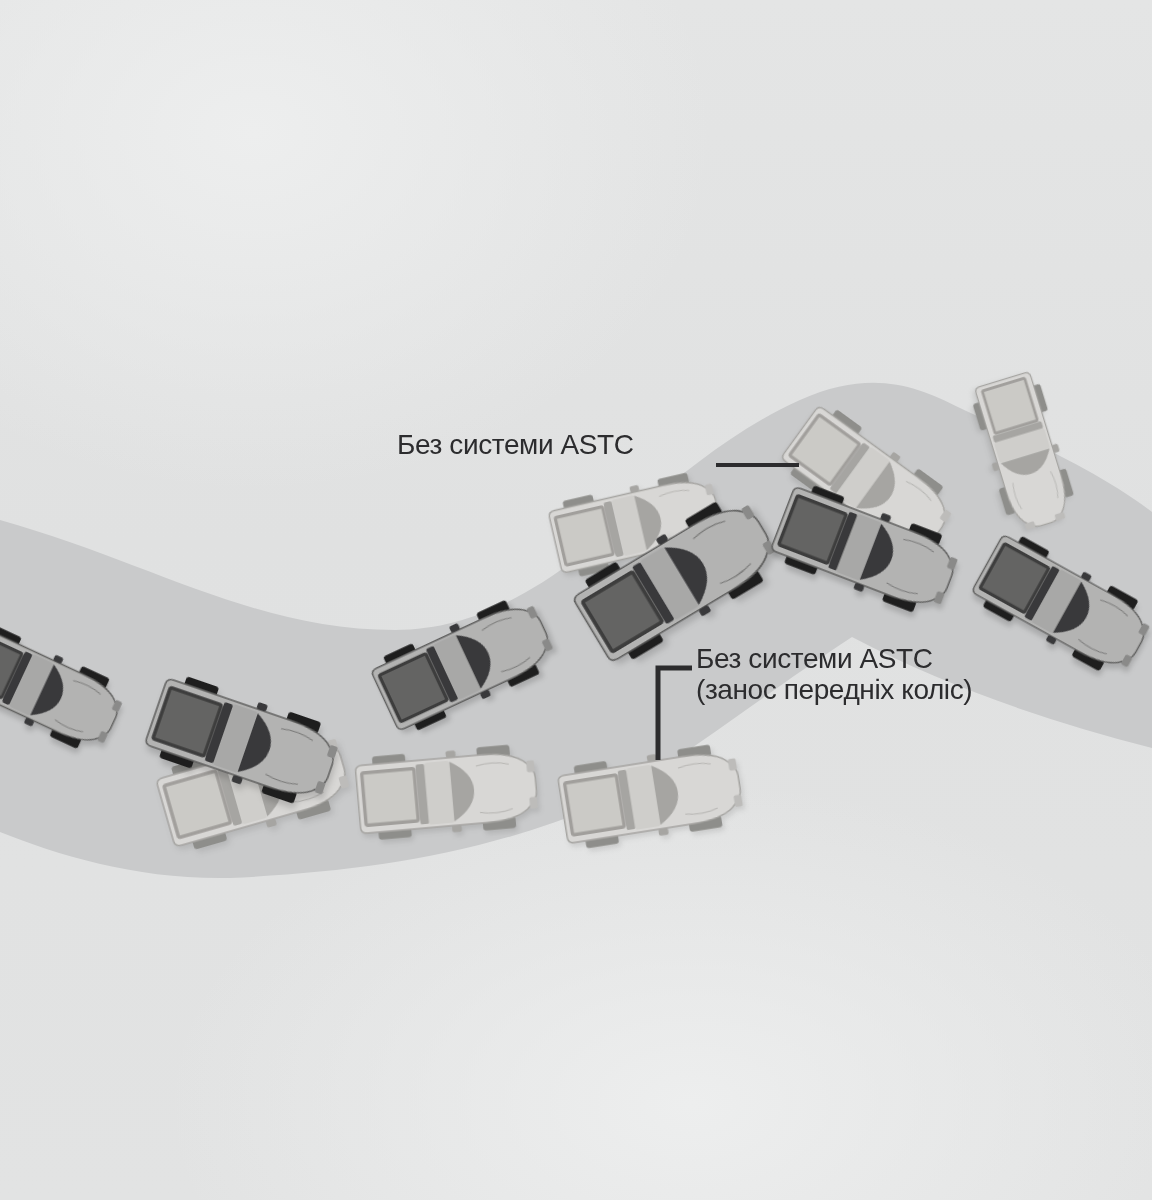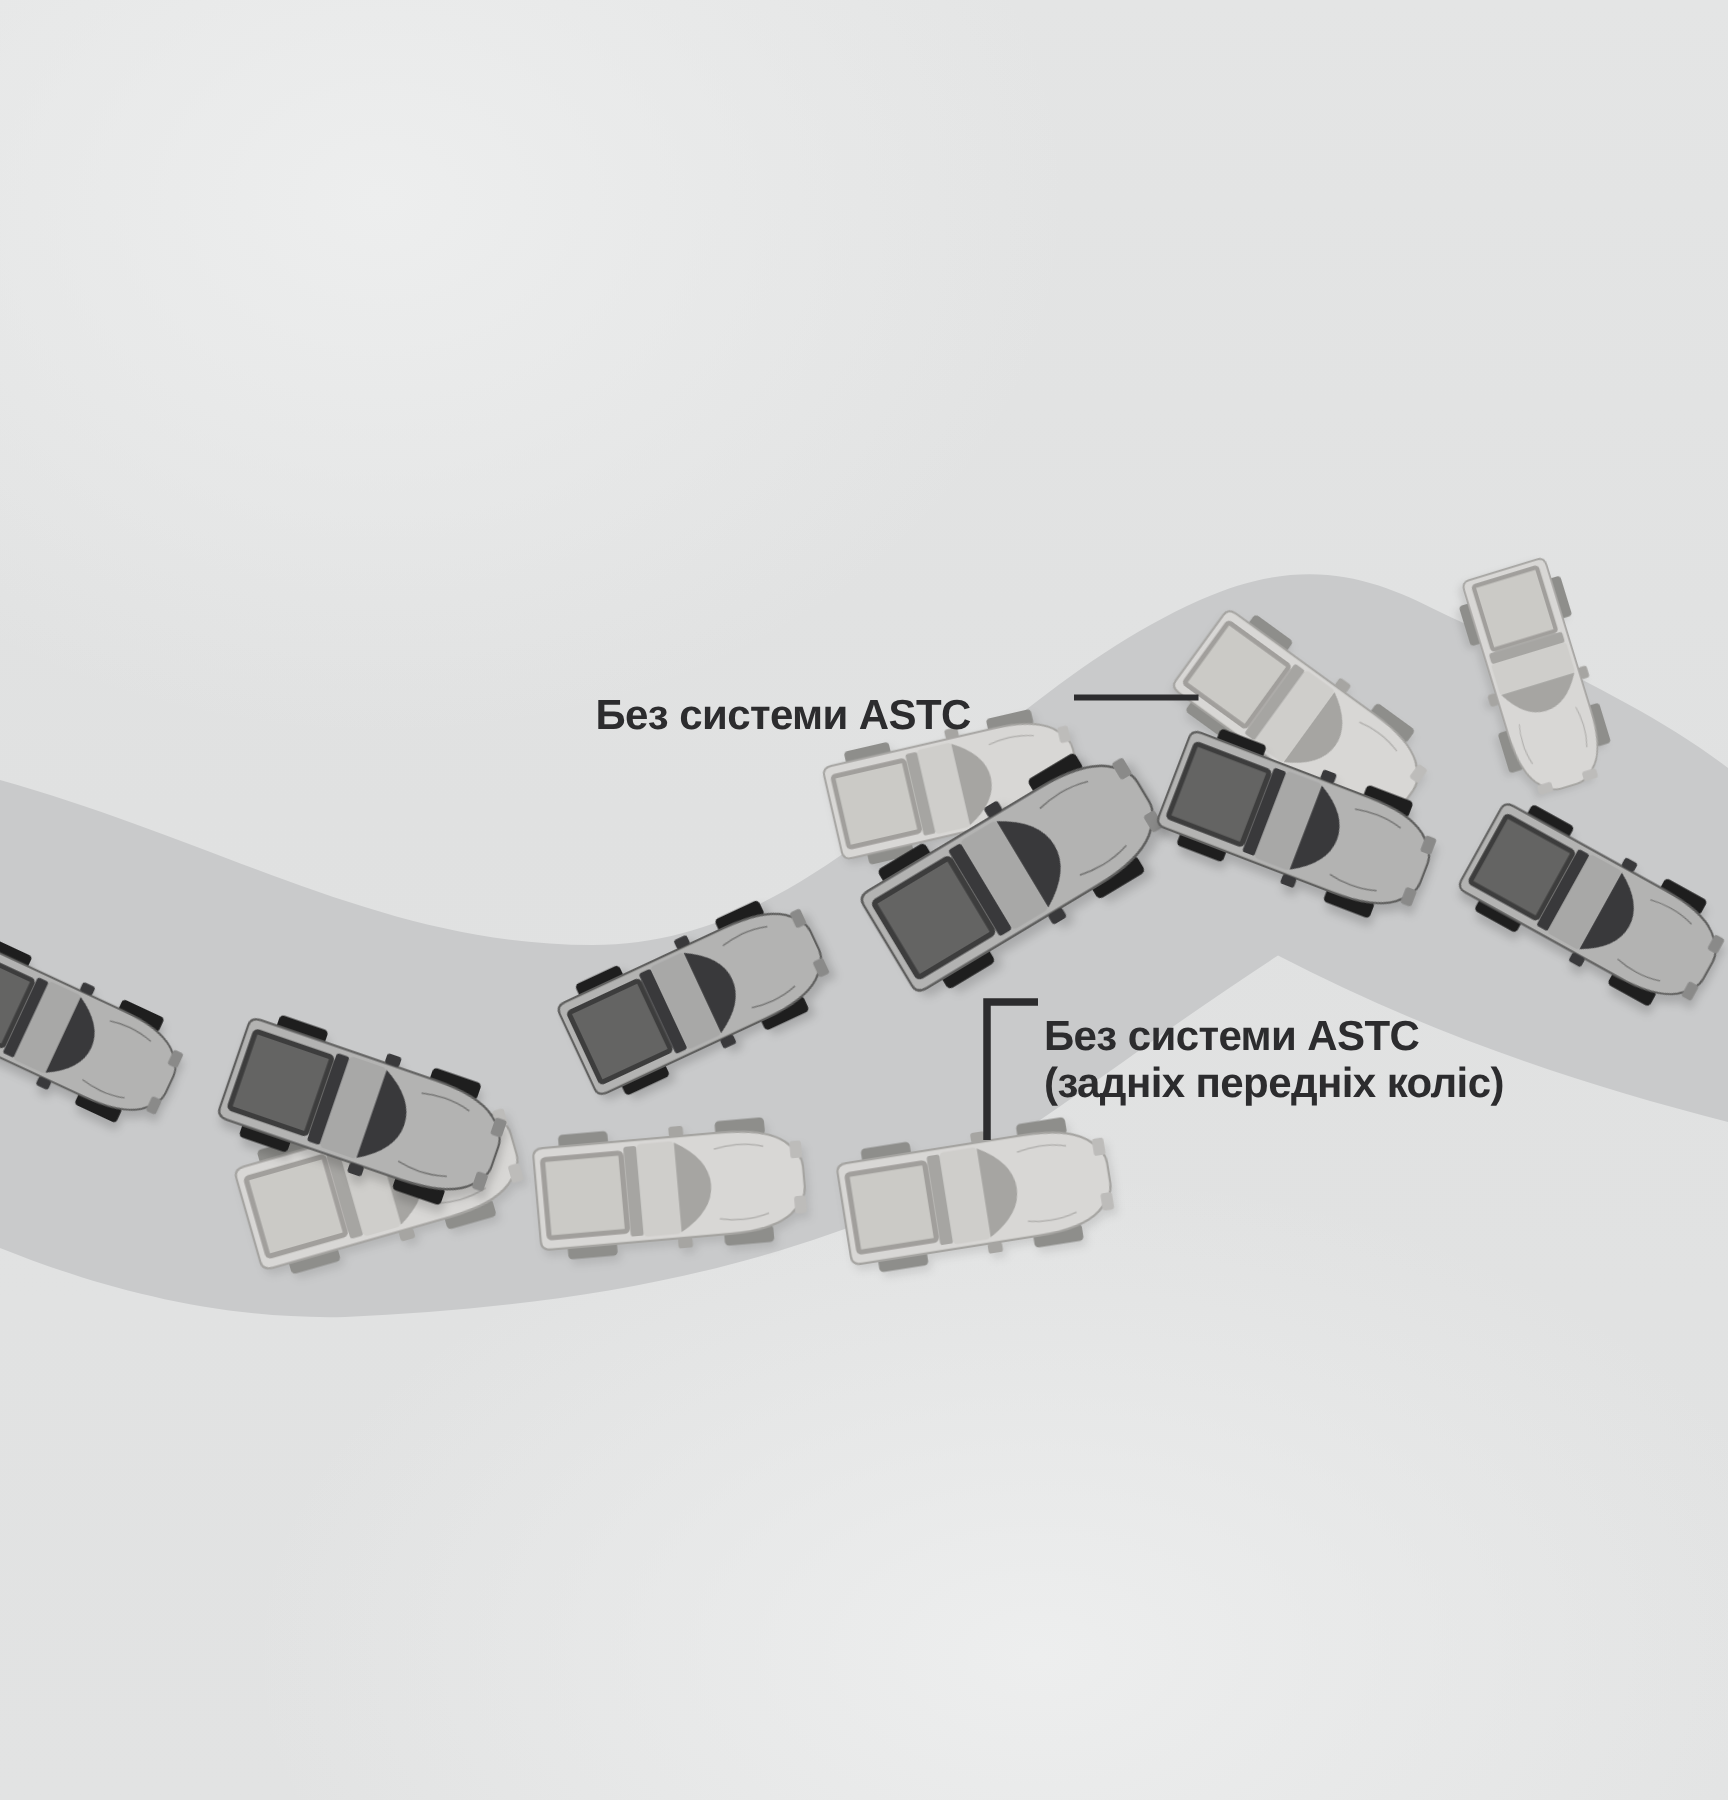--- a/index.html
+++ b/index.html
@@ -14,22 +14,22 @@
     background:
       radial-gradient(ellipse 640px 500px at 22% 11%, var(--bg-light) 0%, rgba(237,238,238,0) 72%),
       radial-gradient(ellipse 700px 430px at 60% 92%, var(--bg-light) 0%, rgba(237,238,238,0) 75%),
       linear-gradient(180deg,#e4e5e5 0%, var(--bg-base) 45%, #e2e3e3 100%);
   }
   svg.scene{position:absolute;left:0;top:0;}
   .car{filter:drop-shadow(3px 5px 3px rgba(0,0,0,0.16));}
   .car-light{filter:drop-shadow(2px 4px 3px rgba(0,0,0,0.10));}
   .label{
     position:absolute;
-    font-weight:700;font-size:28px;line-height:31px;
-    letter-spacing:-0.4px;color:var(--text);white-space:nowrap;margin-top:32px;
+    font-weight:400;font-size:28px;line-height:31px;
+    letter-spacing:-0.4px;color:var(--text);white-space:nowrap;
   }
 </style>
 </head>
 <body>
 
 <svg class="scene" width="1152" height="1200" viewBox="0 0 1152 1200">
 
   <path d="M 0 520
            C 150 562, 255 630, 395 630
            C 555 630, 648 468, 800 400
@@ -241,14 +241,14 @@
 
   <path class="leader" d="M 692 668 L 658 668 L 658 760" fill="none" stroke="#2c2c2e" stroke-width="5"></path>
 </svg>
 
 <div class="label" style="left:397px;top:429px;">
   <div>Без системи ASTC</div>
 </div>
 
 <div class="label" style="left:696px;top:643px;">
   <div>Без системи ASTC</div>
-  <div>(задніх передніх коліс)</div>
+  <div>(занос передніх коліс)</div>
 </div>
 
 </body></html>

